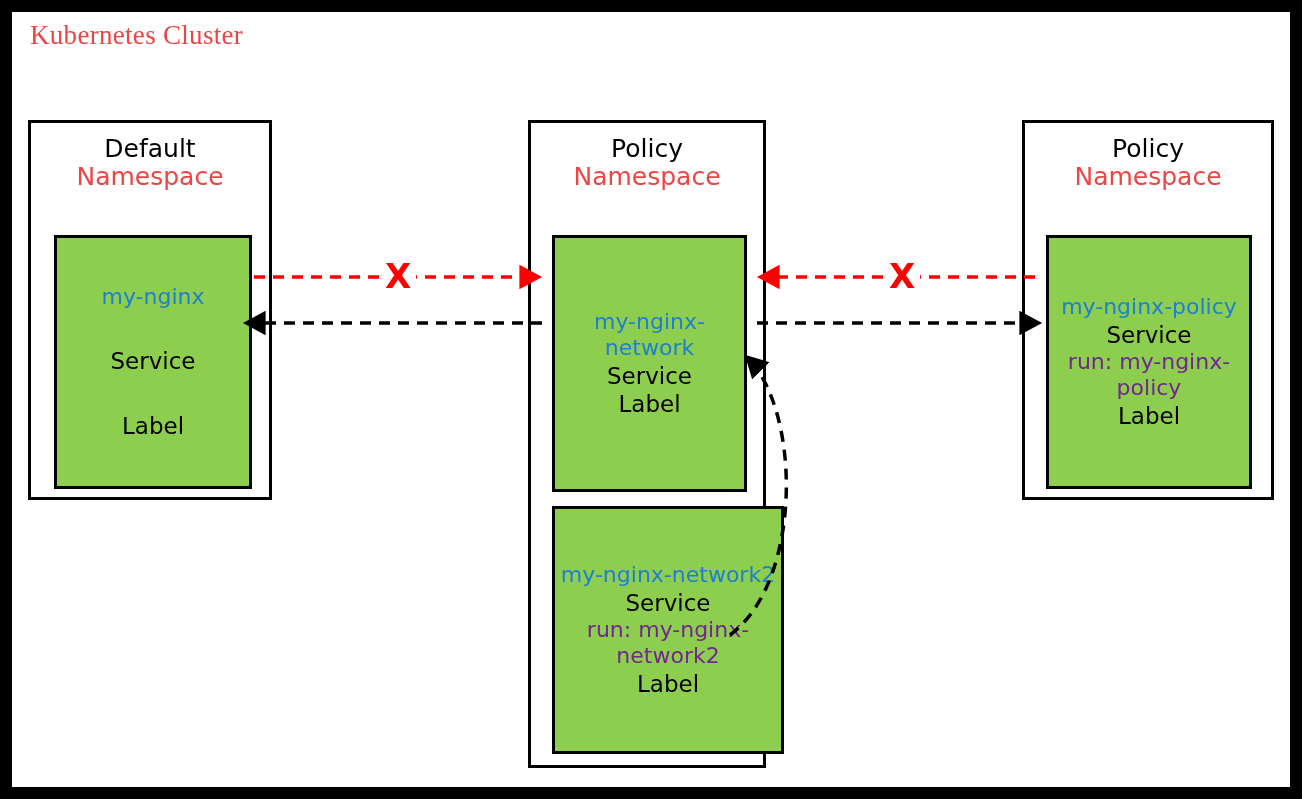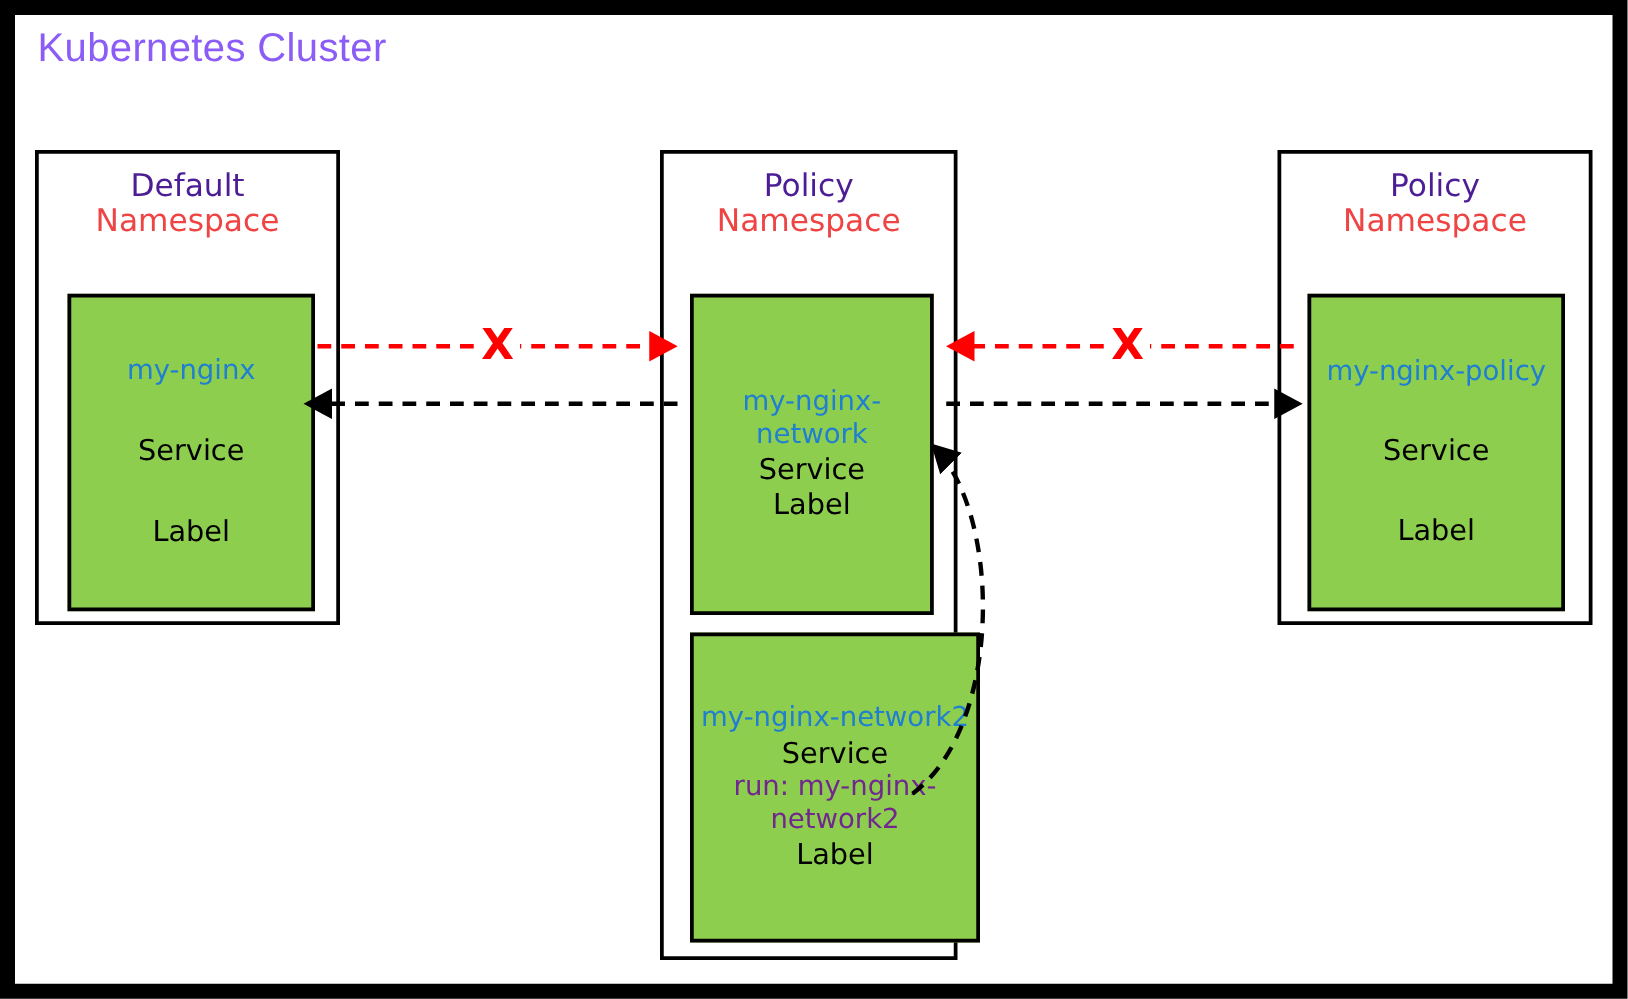--- a/index.html
+++ b/index.html
@@ -26,36 +26,36 @@
     top: 12px;
     width: 1278px;
     height: 775px;
     background: #ffffff;
     box-sizing: border-box;
   }
   #cluster-title {
     position: absolute;
     left: 18px;
     top: 8px;
-    font-size: 32px;
-    color: #8b5cf6;
+    font-size: 27px;
+    color: #ef4444;
     letter-spacing: 0.3px;
-    font-family: Liberation Sans, sans-serif;
+    font-family: Liberation Serif, serif;
     white-space: nowrap;
   }
   .namespace-box {
     position: absolute;
     background: #ffffff;
     border: 3px solid #000000;
     box-sizing: border-box;
   }
   .ns-title {
     text-align: center;
     font-size: 25px;
-    color: #4c1d95;
+    color: #000000;
     line-height: 1.12;
     margin-top: 12px;
     font-family: "DejaVu Sans", sans-serif;
   }
   .ns-sub {
     text-align: center;
     font-size: 25px;
     color: #ef4444;
     line-height: 1.12;
     font-family: "DejaVu Sans", sans-serif;
@@ -144,23 +144,24 @@
         <div class="svc-name">my-nginx-network2</div>
         <div class="svc-kind">Service</div>
         <div class="svc-label-sel">run: my-nginx-network2</div>
         <div class="svc-label-kind">Label</div>
       </div>
     </div>
 
     <div class="namespace-box" style="left:1010px; top:108px; width:252px; height:380px;">
       <div class="ns-title">Policy</div>
       <div class="ns-sub">Namespace</div>
-      <div class="service-box" style="left:21px; top:112px; width:206px; height:254px;gap:36px;">
+      <div class="service-box" style="left:21px; top:112px; width:206px; height:254px;">
         <div class="svc-name">my-nginx-policy</div>
         <div class="svc-kind">Service</div>
+        <div class="svc-label-sel">run: my-nginx-policy</div>
         <div class="svc-label-kind">Label</div>
       </div>
     </div>
 
     <svg id="arrow-layer" viewBox="0 0 1278 775">
       <defs>
         <marker id="ah-red" markerWidth="7" markerHeight="7" refX="5.6" refY="3.5" orient="auto" markerUnits="strokeWidth">
           <path d="M0,0 L6.5,3.5 L0,7 z" fill="#ff0000"></path>
         </marker>
         <marker id="ah-black" markerWidth="7" markerHeight="7" refX="5.6" refY="3.5" orient="auto" markerUnits="strokeWidth">

